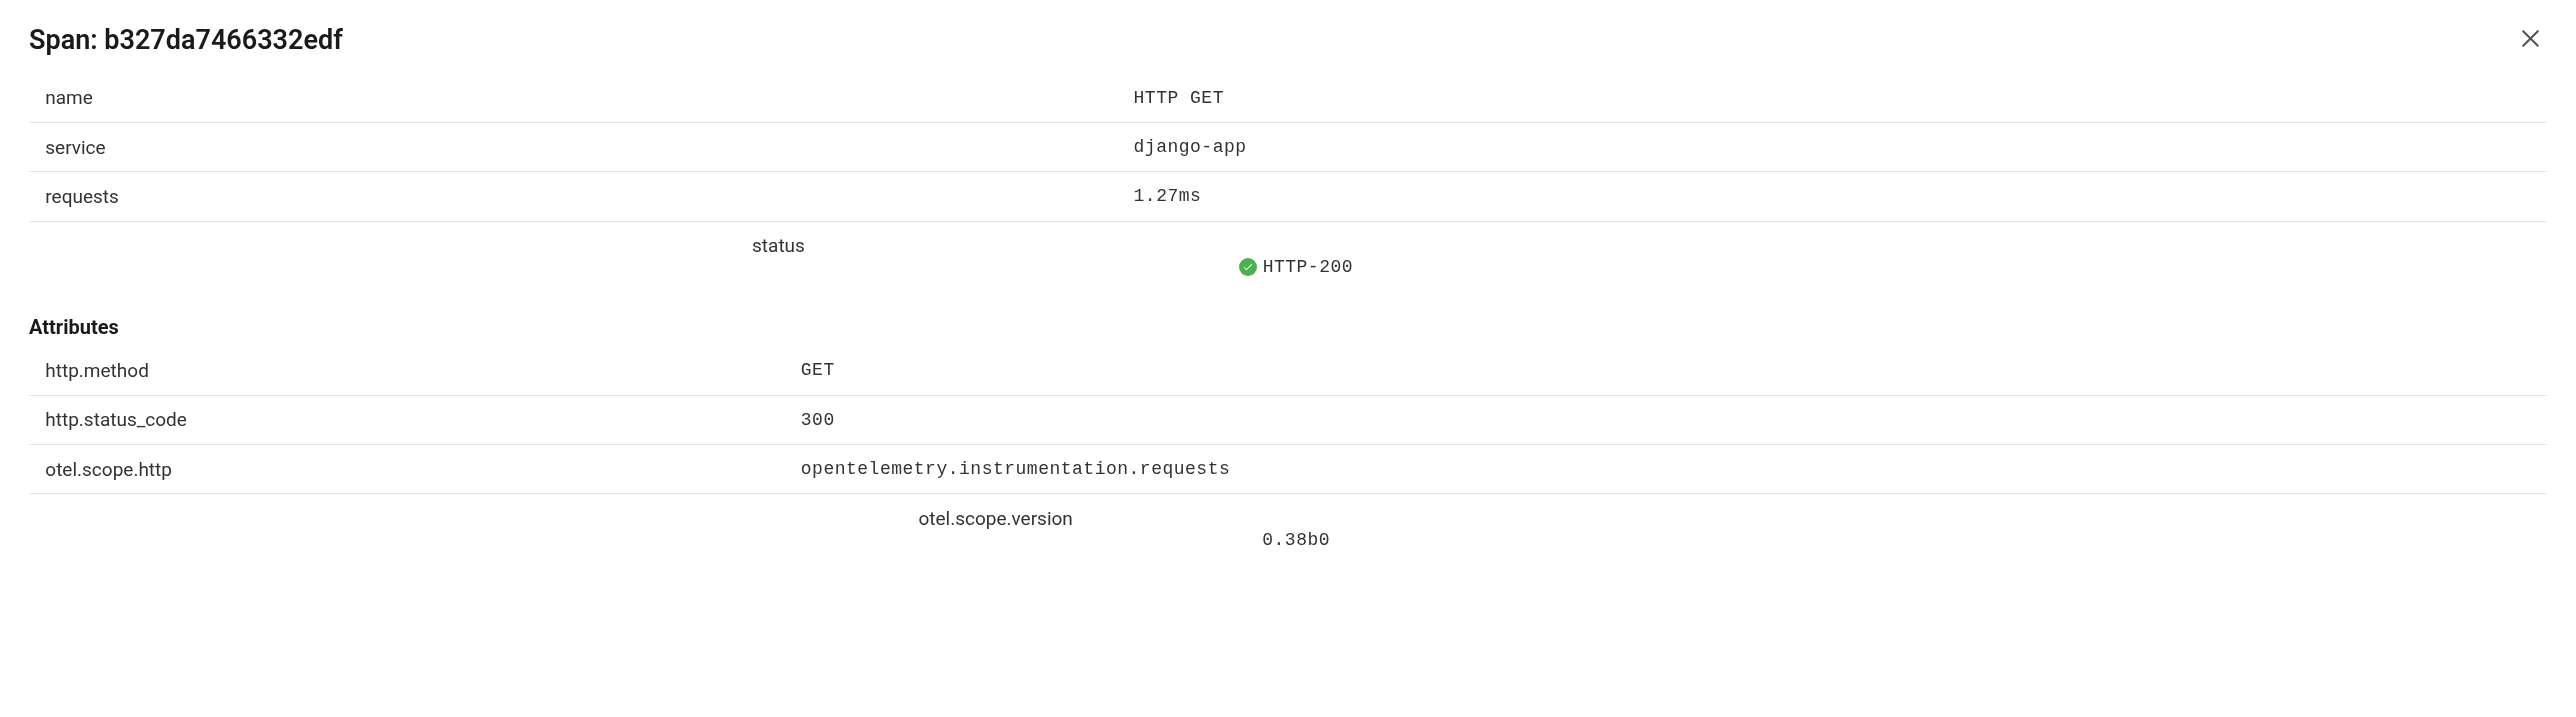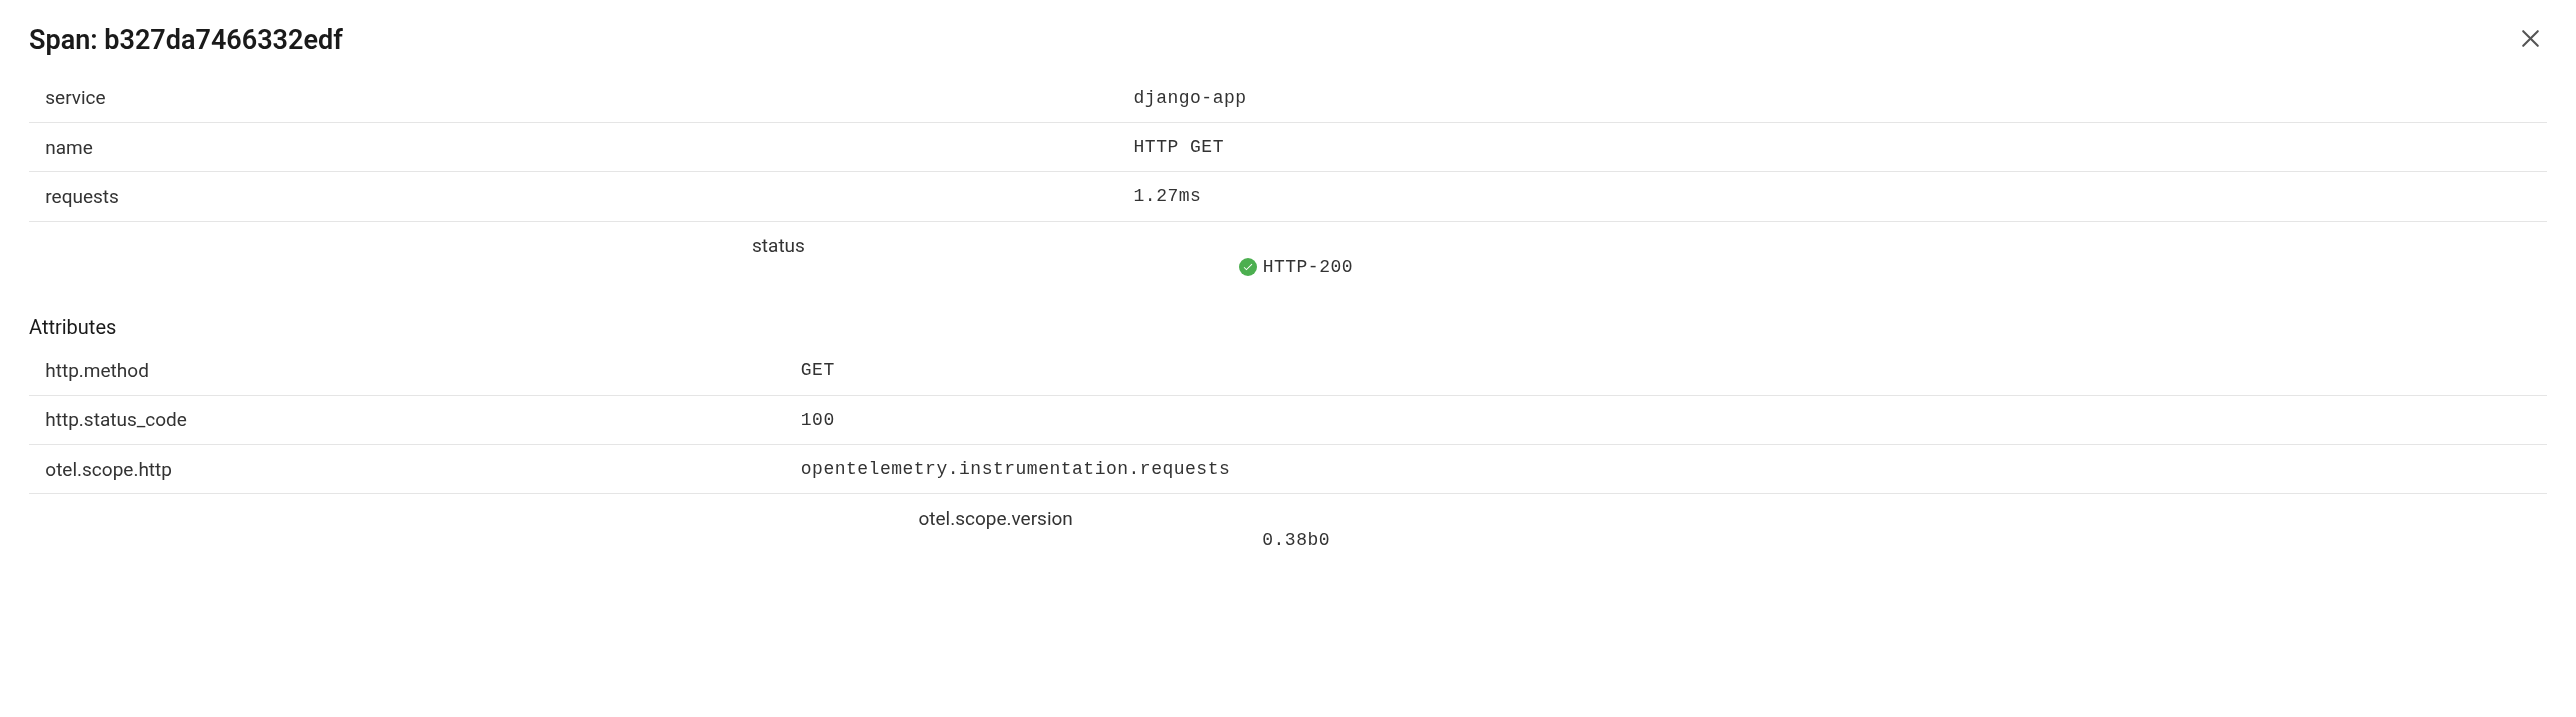--- a/index.html
+++ b/index.html
@@ -37,21 +37,21 @@
     }
     .close-btn svg {
       width: 25px;
       height: 25px;
     }
     .section {
       margin-bottom: 25px;
     }
     .section-title {
       font-size: 20px;
-      font-weight: 400;
+      font-weight: 700;
       color: #1a1a1a;
       margin-bottom: 7.3px;
     }
     .detail-row {
       display: flex;
       align-items: center;
       padding: 12.7px 0 12.7px 16.3px;
       border-bottom: 0.9px solid #e5e5e5;
     }
     .detail-row:last-child {
@@ -106,29 +106,29 @@
       <svg viewBox="0 0 24 24" fill="none" stroke="currentColor" stroke-width="2" stroke-linecap="round">
         <line x1="5" y1="5" x2="19" y2="19"></line>
         <line x1="19" y1="5" x2="5" y2="19"></line>
       </svg>
     </span>
   </button>
 </div>
 
 <div class="section" id="summary-section">
     <div class="detail-row">
+      <div class="detail-key summary-key">name</div>
+      <div class="detail-value">
+        <span>HTTP GET</span>
+      </div>
+    </div>
+    <div class="detail-row">
       <div class="detail-key summary-key">service</div>
       <div class="detail-value">
         <span>django-app</span>
-      </div>
-    </div>
-    <div class="detail-row">
-      <div class="detail-key summary-key">name</div>
-      <div class="detail-value">
-        <span>HTTP GET</span>
       </div>
     </div>
     <div class="detail-row">
       <div class="detail-key summary-key">requests</div>
       <div class="detail-value">
         <span>1.27ms</span>
       </div>
     </div>
     <div class="detail-row">
       <div class="detail-key summary-key">status</div>
@@ -145,21 +145,21 @@
 
 <div class="section">
   <h2 class="section-title">Attributes</h2>
   <div id="attributes-rows">
       <div class="detail-row">
         <div class="detail-key attr-key">http.method</div>
         <div class="detail-value">GET</div>
       </div>
       <div class="detail-row">
         <div class="detail-key attr-key">http.status_code</div>
-        <div class="detail-value">100</div>
+        <div class="detail-value">300</div>
       </div>
       <div class="detail-row">
         <div class="detail-key attr-key">otel.scope.http</div>
         <div class="detail-value">opentelemetry.instrumentation.requests</div>
       </div>
       <div class="detail-row">
         <div class="detail-key attr-key">otel.scope.version</div>
         <div class="detail-value">0.38b0</div>
       </div>
     </div>

